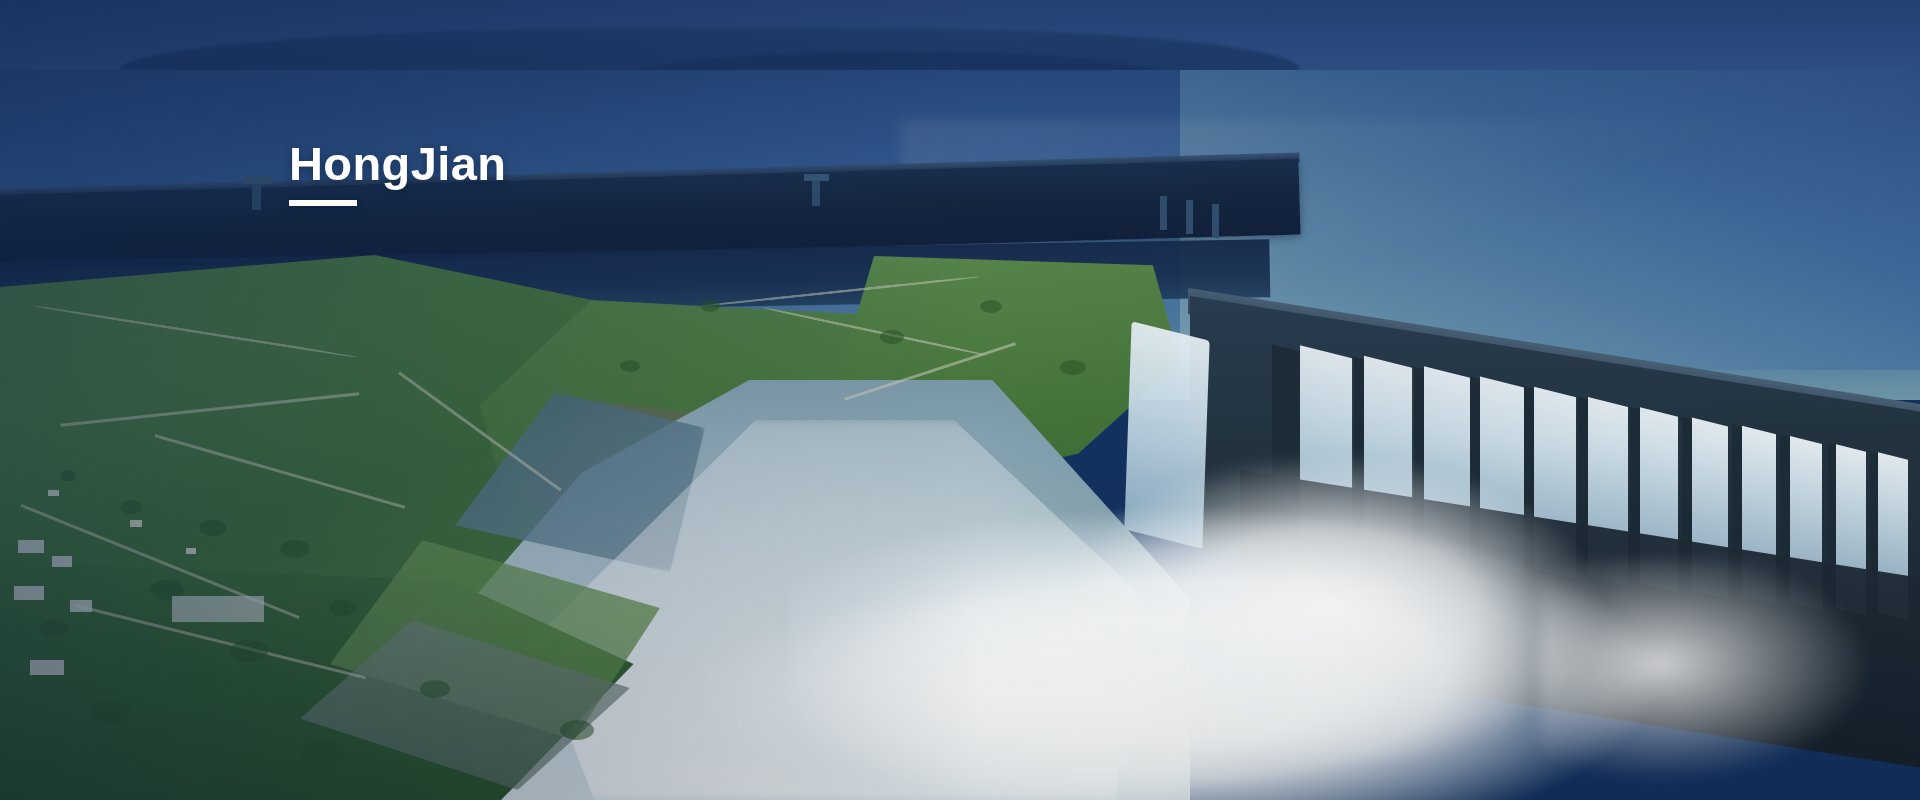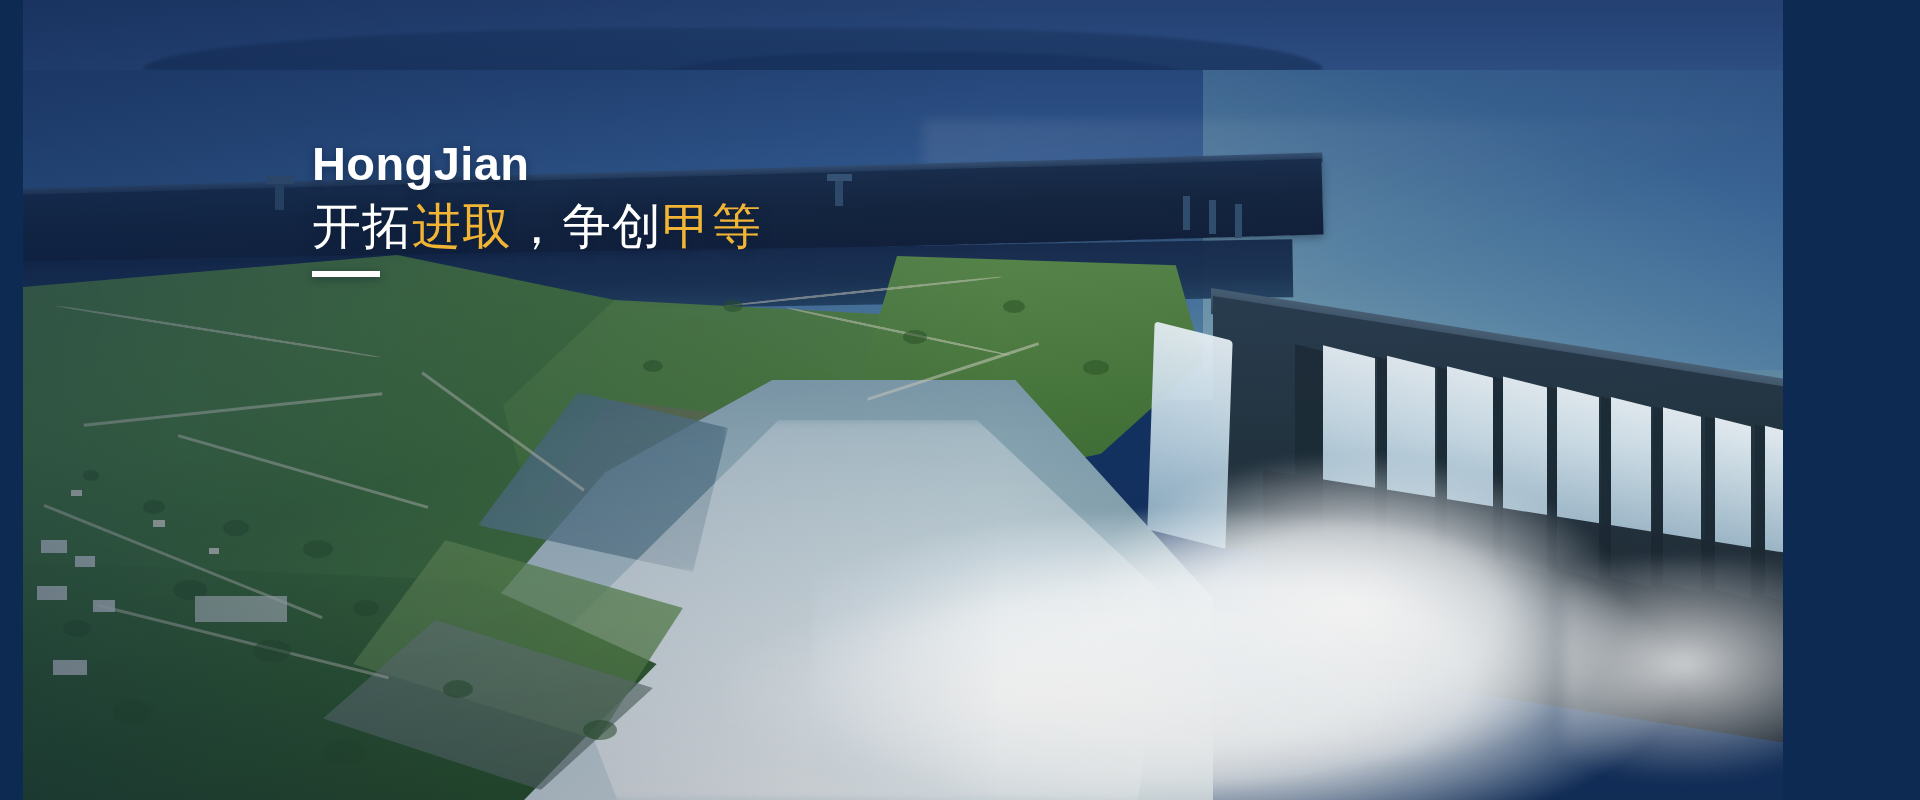--- a/index.html
+++ b/index.html
@@ -3,21 +3,21 @@
 <meta charset="utf-8">
 <style>
   html,body{margin:0;padding:0;}
   body{
     width:1920px;height:800px;overflow:hidden;
     font-family:"Liberation Sans","DejaVu Sans",sans-serif;
     background:#0c2a52;
   }
 
   .banner{
-    position:relative;width:1760px;height:800px;overflow:hidden;margin-left:23px;
+    position:relative;width:1920px;height:800px;overflow:hidden;
   }
 
   
   .photo{position:absolute;inset:0;overflow:hidden;background:#13315f;}
 
   
   .sky{
     position:absolute;left:0;top:0;width:1920px;height:130px;
     background:linear-gradient(180deg,#2b4a7e 0%,#31538a 40%,#3a5d93 75%,#41659a 100%);
   }
@@ -384,20 +384,17 @@
     <div class="left-dim"></div>
     <div class="grade"></div>
   </div>
 
   <div class="overlay">
 
     <div class="brand">HongJian</div>
 
 
 
-    <div class="slogan">
-      <span>开拓</span><span class="hl">进取</span><span>，争创</span><span class="hl">甲等</span>
-    </div>
 
     <div class="rule"></div>
   </div>
 
 </div>
 
 </body></html>

